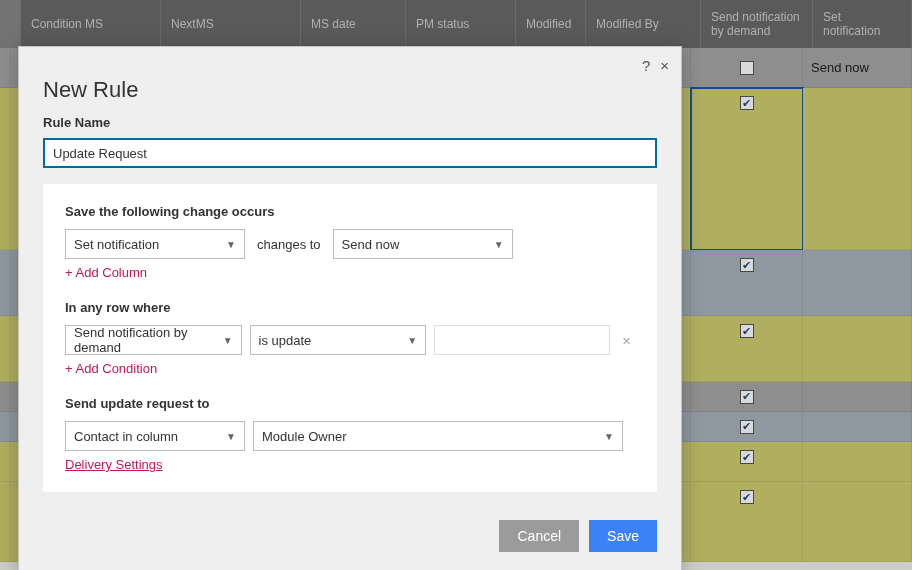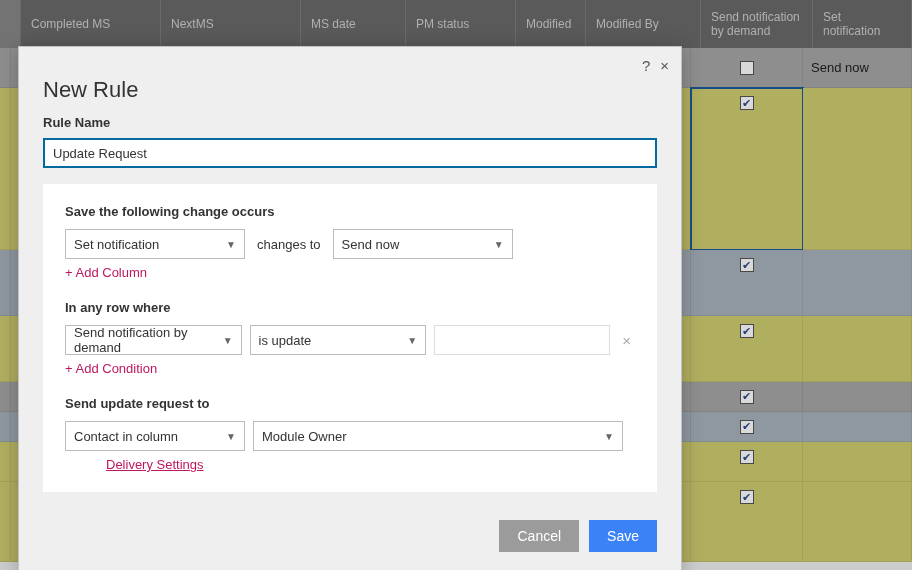--- a/index.html
+++ b/index.html
@@ -47,37 +47,37 @@
   .text-input { width: 100%; height: 30px; border: 2px solid #0369a1; background: #fff; padding: 0 8px; font-size: 13px; color: #333; outline: none; }
   
   .inner-card { background: #fff; margin: 0 24px 16px 24px; padding: 20px 22px; }
   .section-label { font-size: 13px; font-weight: bold; color: #333; margin-bottom: 10px; }
   .row { display: flex; align-items: center; gap: 8px; margin-bottom: 6px; }
   .select { height: 30px; border: 1px solid #bbb; background: #fff; display: flex; align-items: center; justify-content: space-between; padding: 0 8px; font-size: 13px; color: #333; cursor: pointer; position: relative; }
   .select .caret { font-size: 10px; color: #666; }
   .tiny-text { font-size: 13px; color: #333; padding: 0 4px; }
   .link { color: #be185d; font-size: 13px; cursor: pointer; }
   .link.plus::before { content: "+ "; }
-  .link.underline { text-decoration: underline; margin-left: 41px; }
+  .link.underline { text-decoration: underline; }
   .spacer { height: 20px; }
   .cond-input { width: 180px; height: 30px; border: 1px solid #ddd; background: #fff; }
   .cond-x { color: #aaa; cursor: pointer; font-size: 15px; padding: 0 4px; }
   
   .dialog-footer { display: flex; justify-content: flex-end; gap: 10px; padding: 12px 24px 22px 24px; }
   .btn { height: 32px; padding: 0 18px; border: none; font-size: 14px; cursor: pointer; }
   .btn-cancel { background: #9b9b9b; color: #fff; }
   .btn-save { background: #3b82f6; color: #fff; }
 </style>
 </head>
 <body>
 
 <div class="bg-grid">
   <div class="header-row">
     <div class="header-cell c0"></div>
-    <div class="header-cell c1">Completed MS</div>
+    <div class="header-cell c1">Condition MS</div>
     <div class="header-cell c2">NextMS</div>
     <div class="header-cell c3">MS date</div>
     <div class="header-cell c4">PM status</div>
     <div class="header-cell c5">Modified</div>
     <div class="header-cell c6">Modified By</div>
     <div class="header-cell c7">Send notification by demand</div>
     <div class="header-cell c8">Set notification</div>
   </div>
   <div class="body-rows">
     <div class="body-row gray" style="height:40px;">

